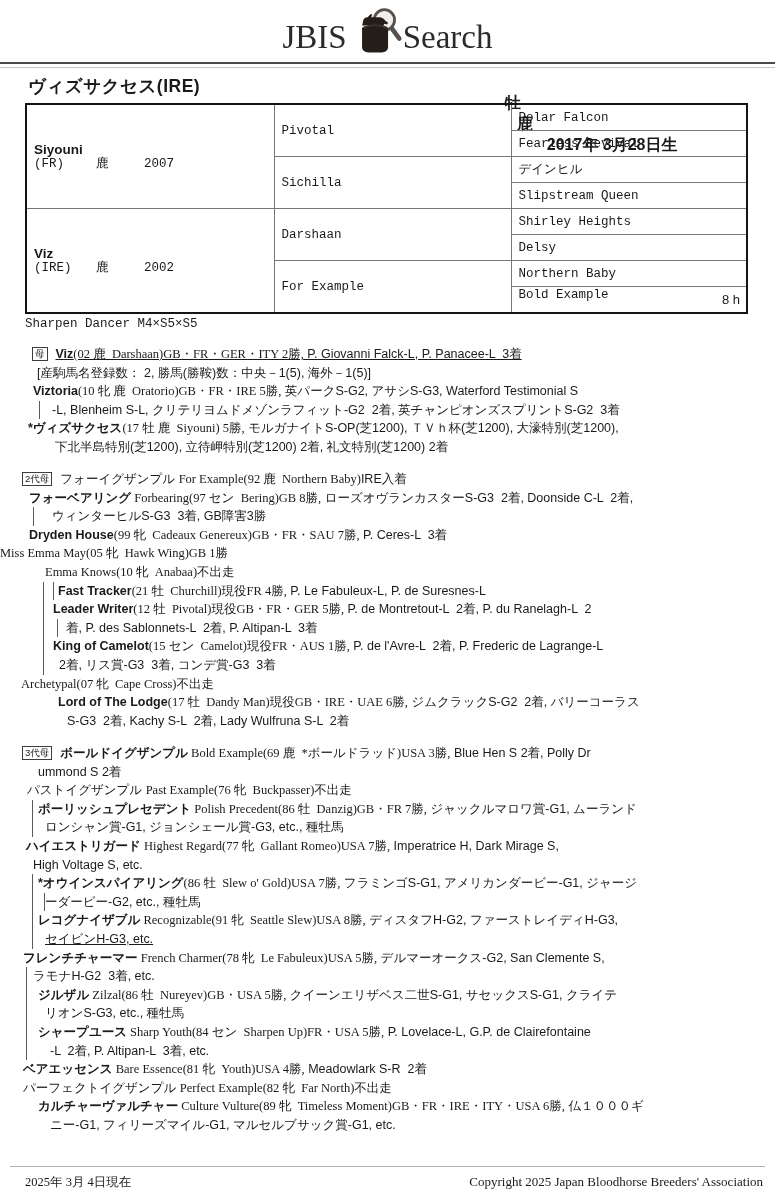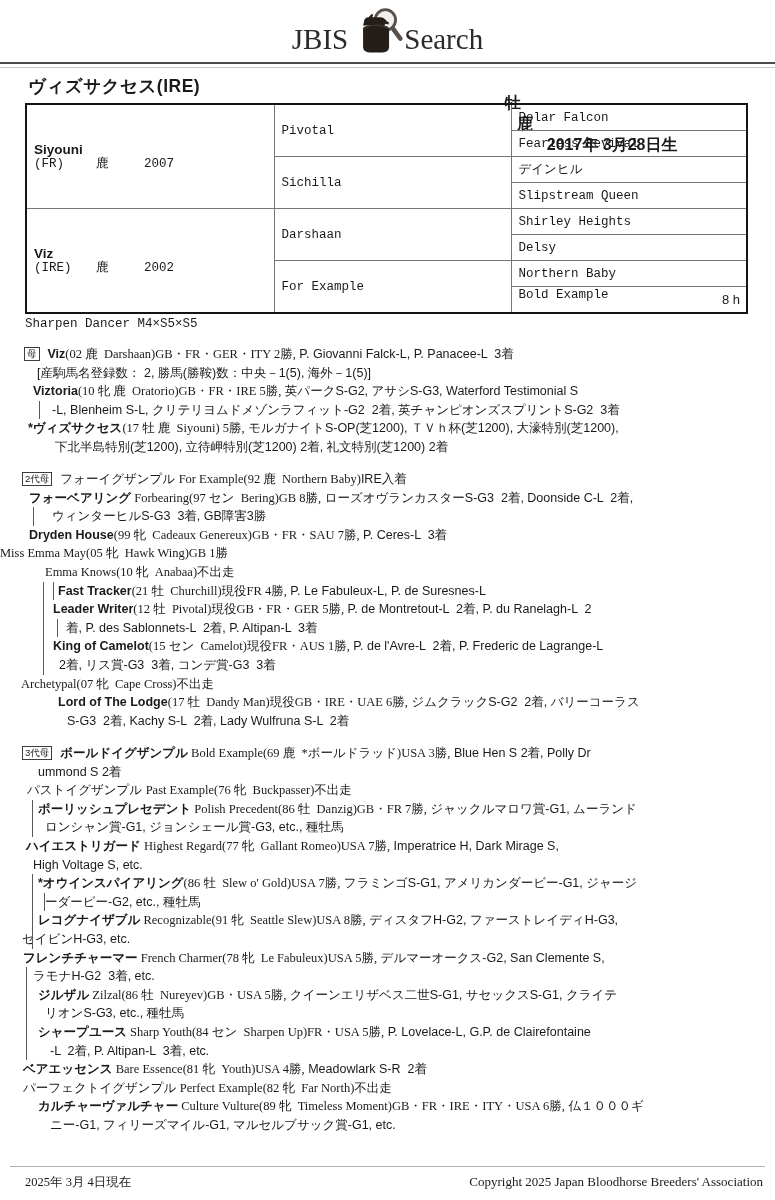--- a/index.html
+++ b/index.html
@@ -1,21 +1,21 @@
 <!DOCTYPE html>
 <html><head>
 <meta charset="utf-8">
 <style>
   html,body{margin:0;padding:0;background:#fff;}
   #page{position:relative;width:775px;height:1200px;background:#ffffff;
         font-family:"Liberation Sans",sans-serif;color:#1a1a1a;overflow:hidden;}
 
   
   .logo-row{position:absolute;top:6px;left:0;right:0;display:flex;justify-content:center;align-items:flex-end;}
-  .logo-text{font-family:"Liberation Serif",serif;font-size:29px;color:#2e2a28;line-height:1;padding-bottom:2px;}
+  .logo-text{font-family:"Liberation Serif",serif;font-size:33px;color:#2e2a28;line-height:1;padding-bottom:2px;}
   .logo-icon{margin:0 1px -2px 3px;}
   .rule-double{position:absolute;top:62px;left:0;width:775px;height:3px;
                border-top:2px solid #4a4a4a;border-bottom:1px solid #c6c6c6;}
 
   
   .title-name{position:absolute;top:74px;left:28px;font-size:17.5px;font-weight:700;letter-spacing:.5px;}
   .title-info{position:absolute;top:75px;left:487px;font-size:16px;font-weight:700;white-space:pre;}
   .title-info .coat{margin-left:12px;}
   .title-info .birth{margin-left:42px;}
 
@@ -111,21 +111,21 @@
         <tr>
           <td>Bold Example<span class="artifact">8 h</span></td>
         </tr>
       </tbody>
   </table>
 
   <div class="inbreeding">Sharpen Dancer M4×S5×S5</div>
 
   <div id="sections">
       <div class="section" style="top: 345px;">
-        <div class="line" style="padding-left: 24px;"><span class="boxlabel">母</span><span class="seg-b">Viz</span><span class="seg-s">(02 鹿  Darshaan)GB・FR・GER・ITY 2勝,</span><span class="seg-p"> P. Giovanni Falck-L, P. Panacee-L  3着</span></div>
+        <div class="line" style="padding-left: 32px; text-decoration: underline;"><span class="boxlabel">母</span><span class="seg-b">Viz</span><span class="seg-s">(02 鹿  Darshaan)GB・FR・GER・ITY 2勝,</span><span class="seg-p"> P. Giovanni Falck-L, P. Panacee-L  3着</span></div>
         <div class="line" style="padding-left: 37px;"><span class="seg-p">[産駒馬名登録数： 2, 勝馬(勝鞍)数：中央－1(5), 海外－1(5)]</span></div>
         <div class="line" style="padding-left: 33px;"><span class="seg-b">Viztoria</span><span class="seg-s">(10 牝 鹿  Oratorio)GB・FR・IRE 5勝,</span><span class="seg-p"> 英パークS-G2, アサシS-G3, Waterford Testimonial S</span></div>
         <div class="line" style="padding-left: 52px;"><span class="bar" style="left: 39px;"></span><span class="seg-p">-L, Blenheim S-L, クリテリヨムドメゾンラフィット-G2  2着, 英チャンピオンズスプリントS-G2  3着</span></div>
         <div class="line" style="padding-left: 28px;"><span class="seg-b">*ヴィズサクセス</span><span class="seg-s">(17 牡 鹿  Siyouni) 5勝,</span><span class="seg-p"> モルガナイトS-OP(芝1200), ＴＶｈ杯(芝1200), 大濠特別(芝1200),</span></div>
         <div class="line" style="padding-left: 55px;"><span class="seg-p">下北半島特別(芝1200), 立待岬特別(芝1200) 2着, 礼文特別(芝1200) 2着</span></div>
       </div>
       <div class="section" style="top: 470px;">
         <div class="line" style="padding-left: 22px;"><span class="boxlabel">2代母</span><span class="seg-p">フォーイグザンプル </span><span class="seg-s">For Example(92 鹿  Northern Baby)</span><span class="seg-p">IRE入着</span></div>
         <div class="line" style="padding-left: 29px;"><span class="seg-b">フォーベアリング</span><span class="seg-s"> Forbearing(97 セン  Bering)GB 8勝,</span><span class="seg-p"> ローズオヴランカスターS-G3  2着, Doonside C-L  2着,</span></div>
         <div class="line" style="padding-left: 52px;"><span class="bar" style="left: 33px;"></span><span class="seg-p">ウィンターヒルS-G3  3着, GB障害3勝</span></div>
@@ -145,21 +145,21 @@
         <div class="line" style="padding-left: 22px;"><span class="boxlabel">3代母</span><span class="seg-b">ボールドイグザンプル</span><span class="seg-s"> Bold Example(69 鹿  *ボールドラッド)USA 3勝,</span><span class="seg-p"> Blue Hen S 2着, Polly Dr</span></div>
         <div class="line" style="padding-left: 38px;"><span class="seg-p">ummond S 2着</span></div>
         <div class="line" style="padding-left: 27px;"><span class="seg-p">パストイグザンプル </span><span class="seg-s">Past Example(76 牝  Buckpasser)</span><span class="seg-p">不出走</span></div>
         <div class="line" style="padding-left: 38px;"><span class="bar" style="left: 32px;"></span><span class="seg-b">ポーリッシュプレセデント</span><span class="seg-s"> Polish Precedent(86 牡  Danzig)GB・FR 7勝,</span><span class="seg-p"> ジャックルマロワ賞-G1, ムーランド</span></div>
         <div class="line" style="padding-left: 45px;"><span class="bar" style="left: 32px;"></span><span class="seg-p">ロンシャン賞-G1, ジョンシェール賞-G3, etc., 種牡馬</span></div>
         <div class="line" style="padding-left: 26px;"><span class="seg-b">ハイエストリガード</span><span class="seg-s"> Highest Regard(77 牝  Gallant Romeo)USA 7勝,</span><span class="seg-p"> Imperatrice H, Dark Mirage S,</span></div>
         <div class="line" style="padding-left: 33px;"><span class="seg-p">High Voltage S, etc.</span></div>
         <div class="line" style="padding-left: 38px;"><span class="bar" style="left: 32px;"></span><span class="seg-b">*オウインスパイアリング</span><span class="seg-s">(86 牡  Slew o' Gold)USA 7勝,</span><span class="seg-p"> フラミンゴS-G1, アメリカンダービー-G1, ジャージ</span></div>
         <div class="line" style="padding-left: 45px;"><span class="bar" style="left: 32px;"></span><span class="bar" style="left: 44px;"></span><span class="seg-p">ーダービー-G2, etc., 種牡馬</span></div>
         <div class="line" style="padding-left: 38px;"><span class="bar" style="left: 32px;"></span><span class="seg-b">レコグナイザブル</span><span class="seg-s"> Recognizable(91 牝  Seattle Slew)USA 8勝,</span><span class="seg-p"> ディスタフH-G2, ファーストレイディH-G3,</span></div>
-        <div class="line" style="padding-left: 22px;"><span class="bar" style="left: 32px;"></span><span class="seg-p">セイビンH-G3, etc.</span></div>
+        <div class="line" style="padding-left: 45px; text-decoration: underline;"><span class="bar" style="left: 32px;"></span><span class="seg-p">セイビンH-G3, etc.</span></div>
         <div class="line" style="padding-left: 23px;"><span class="seg-b">フレンチチャーマー</span><span class="seg-s"> French Charmer(78 牝  Le Fabuleux)USA 5勝,</span><span class="seg-p"> デルマーオークス-G2, San Clemente S,</span></div>
         <div class="line" style="padding-left: 33px;"><span class="bar" style="left: 26px;"></span><span class="seg-p">ラモナH-G2  3着, etc.</span></div>
         <div class="line" style="padding-left: 38px;"><span class="bar" style="left: 26px;"></span><span class="seg-b">ジルザル</span><span class="seg-s"> Zilzal(86 牡  Nureyev)GB・USA 5勝,</span><span class="seg-p"> クイーンエリザベス二世S-G1, サセックスS-G1, クライテ</span></div>
         <div class="line" style="padding-left: 45px;"><span class="bar" style="left: 26px;"></span><span class="seg-p">リオンS-G3, etc., 種牡馬</span></div>
         <div class="line" style="padding-left: 38px;"><span class="bar" style="left: 26px;"></span><span class="seg-b">シャープユース</span><span class="seg-s"> Sharp Youth(84 セン  Sharpen Up)FR・USA 5勝,</span><span class="seg-p"> P. Lovelace-L, G.P. de Clairefontaine</span></div>
         <div class="line" style="padding-left: 50px;"><span class="bar" style="left: 26px;"></span><span class="seg-p">-L  2着, P. Altipan-L  3着, etc.</span></div>
         <div class="line" style="padding-left: 23px;"><span class="seg-b">ベアエッセンス</span><span class="seg-s"> Bare Essence(81 牝  Youth)USA 4勝,</span><span class="seg-p"> Meadowlark S-R  2着</span></div>
         <div class="line" style="padding-left: 23px;"><span class="seg-p">パーフェクトイグザンプル </span><span class="seg-s">Perfect Example(82 牝  Far North)</span><span class="seg-p">不出走</span></div>
         <div class="line" style="padding-left: 38px;"><span class="seg-b">カルチャーヴァルチャー</span><span class="seg-s"> Culture Vulture(89 牝  Timeless Moment)GB・FR・IRE・ITY・USA 6勝,</span><span class="seg-p"> 仏１０００ギ</span></div>
         <div class="line" style="padding-left: 50px;"><span class="seg-p">ニー-G1, フィリーズマイル-G1, マルセルブサック賞-G1, etc.</span></div>

